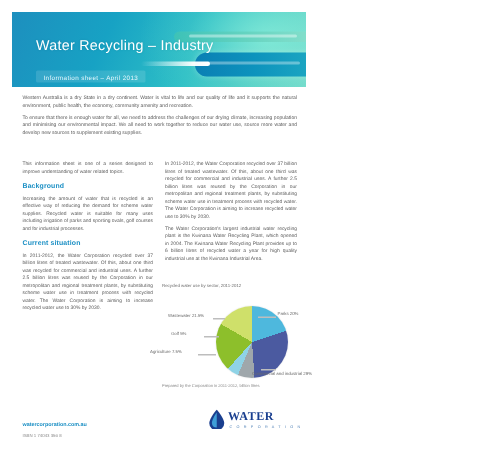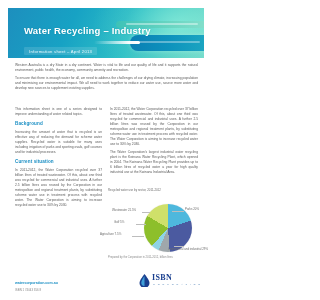--- a/index.html
+++ b/index.html
@@ -43,21 +43,21 @@
     content:"";position:absolute;left:8px;top:6px;width:62px;height:2px;
     background:rgba(255,255,255,.35);border-radius:1px;
   }
   .streak{
     position:absolute;left:86px;top:33px;width:46px;height:3px;
     border-radius:2px;
     background:linear-gradient(90deg,rgba(255,255,255,0) 0%,rgba(255,255,255,.95) 75%,#ffffff 100%);
   }
   .hdr-title{
     position:absolute;left:16px;top:17px;
-    font-size:9.5px;font-weight:bold;color:#ffffff;letter-spacing:.2px;
+    font-size:9.5px;font-weight:normal;color:#ffffff;letter-spacing:.2px;
     white-space:nowrap;text-shadow:0 0 2px rgba(0,0,0,.12);text-align:right;
   }
   .hdr-sub-wrap{
     position:absolute;left:16px;top:39px;
     padding:1.5px 5px;
     background:rgba(255,255,255,.13);
     border-radius:1px;
   }
   .hdr-sub{
     font-size:4.2px;color:#eaf9ff;letter-spacing:.25px;white-space:nowrap;
@@ -198,20 +198,20 @@
     <div class="chart-src">Prepared by the Corporation in 2011-2012, billion litres</div>
   </div>
 
   <div class="logo">
     <span class="logo-drop">
       <svg width="11" height="13" viewBox="0 0 22 26" xmlns="http://www.w3.org/2000/svg">
         <path d="M11 0 C11 0 1 12 1 18 A10 10 0 0 0 21 18 C21 12 11 0 11 0 Z" fill="#1a3f8f"></path>
         <path d="M11 4 C11 4 4.5 13 4.5 18 A6.5 6.5 0 0 0 11 24 Z" fill="#3f9fd8"></path>
       </svg>
     </span>
-    <span class="logo-word">ISBN</span>
+    <span class="logo-word">WATER</span>
     <span class="logo-tag">C O R P O R A T I O N</span>
   </div>
 
   <div class="foot-url">watercorporation.com.au</div>
   <div class="foot-isbn">ISBN 1 74043 356 8</div>
 
 </div>
 
 </body></html>

